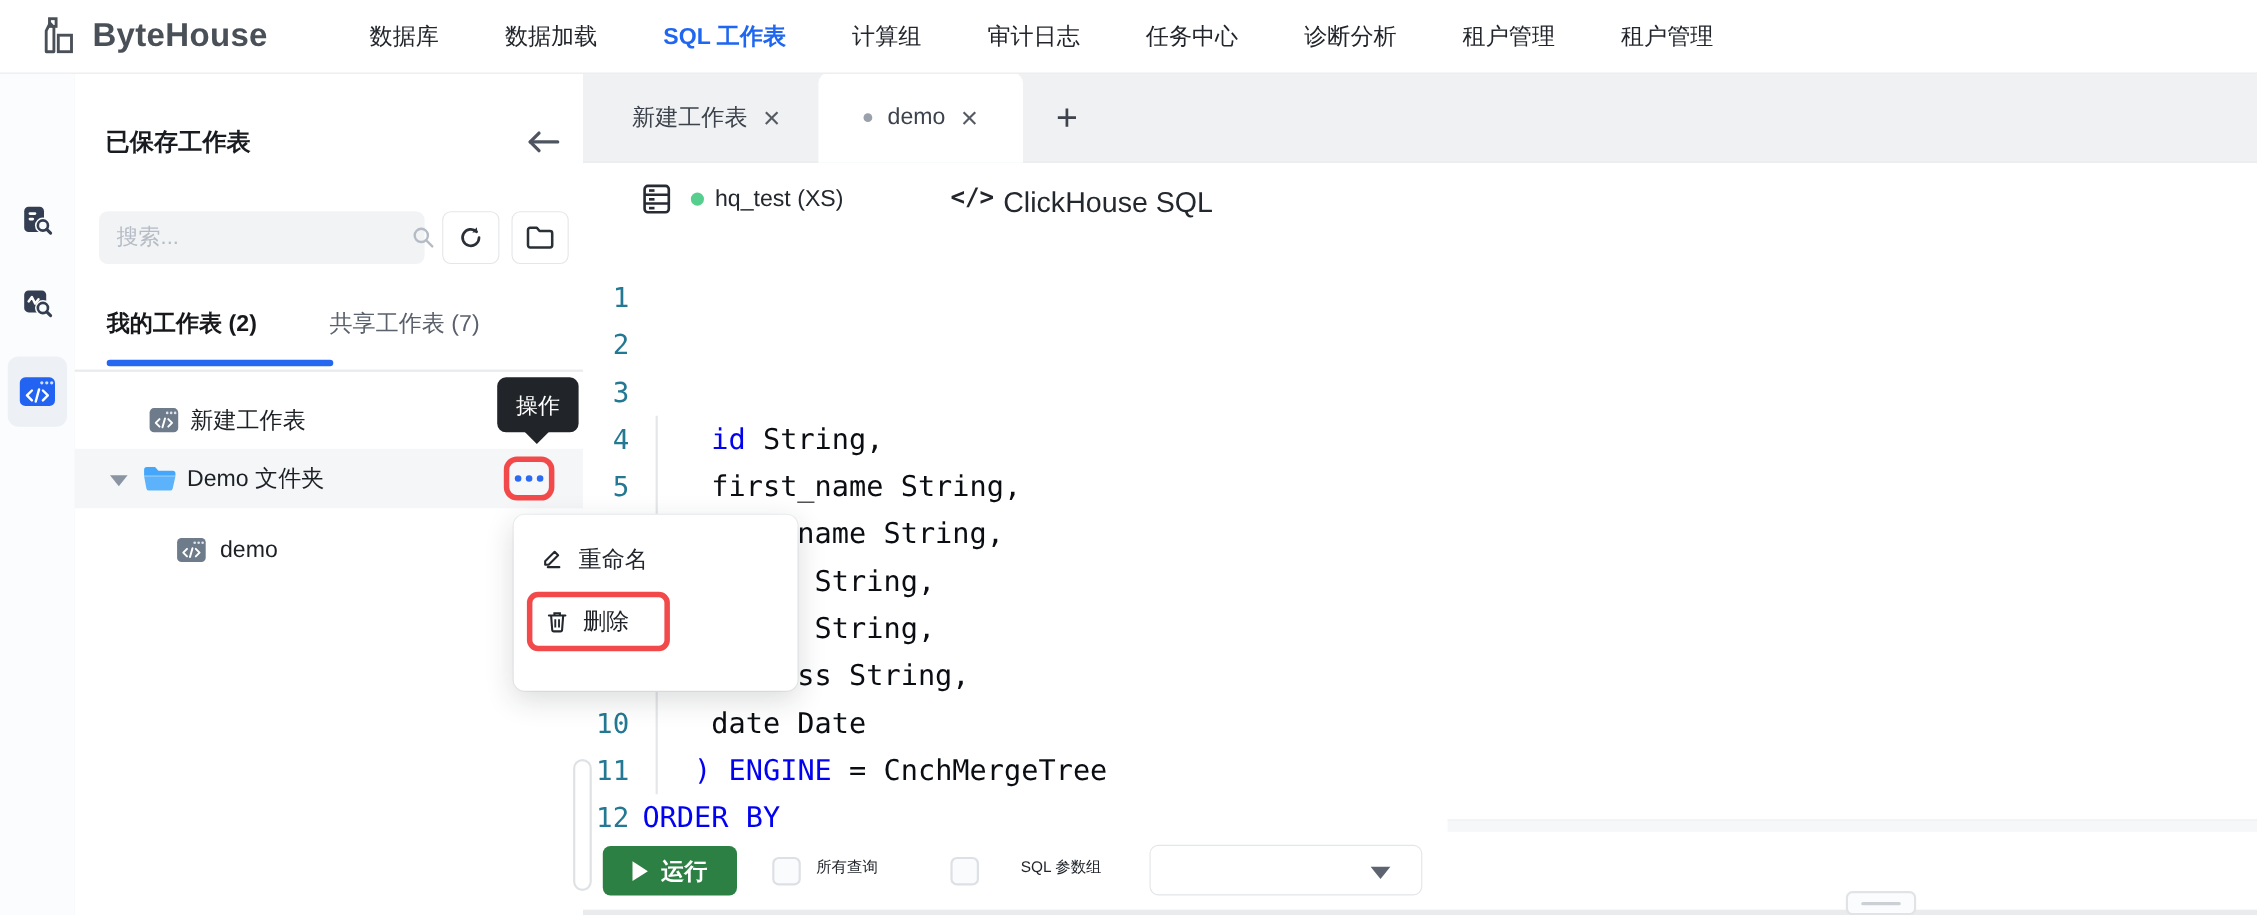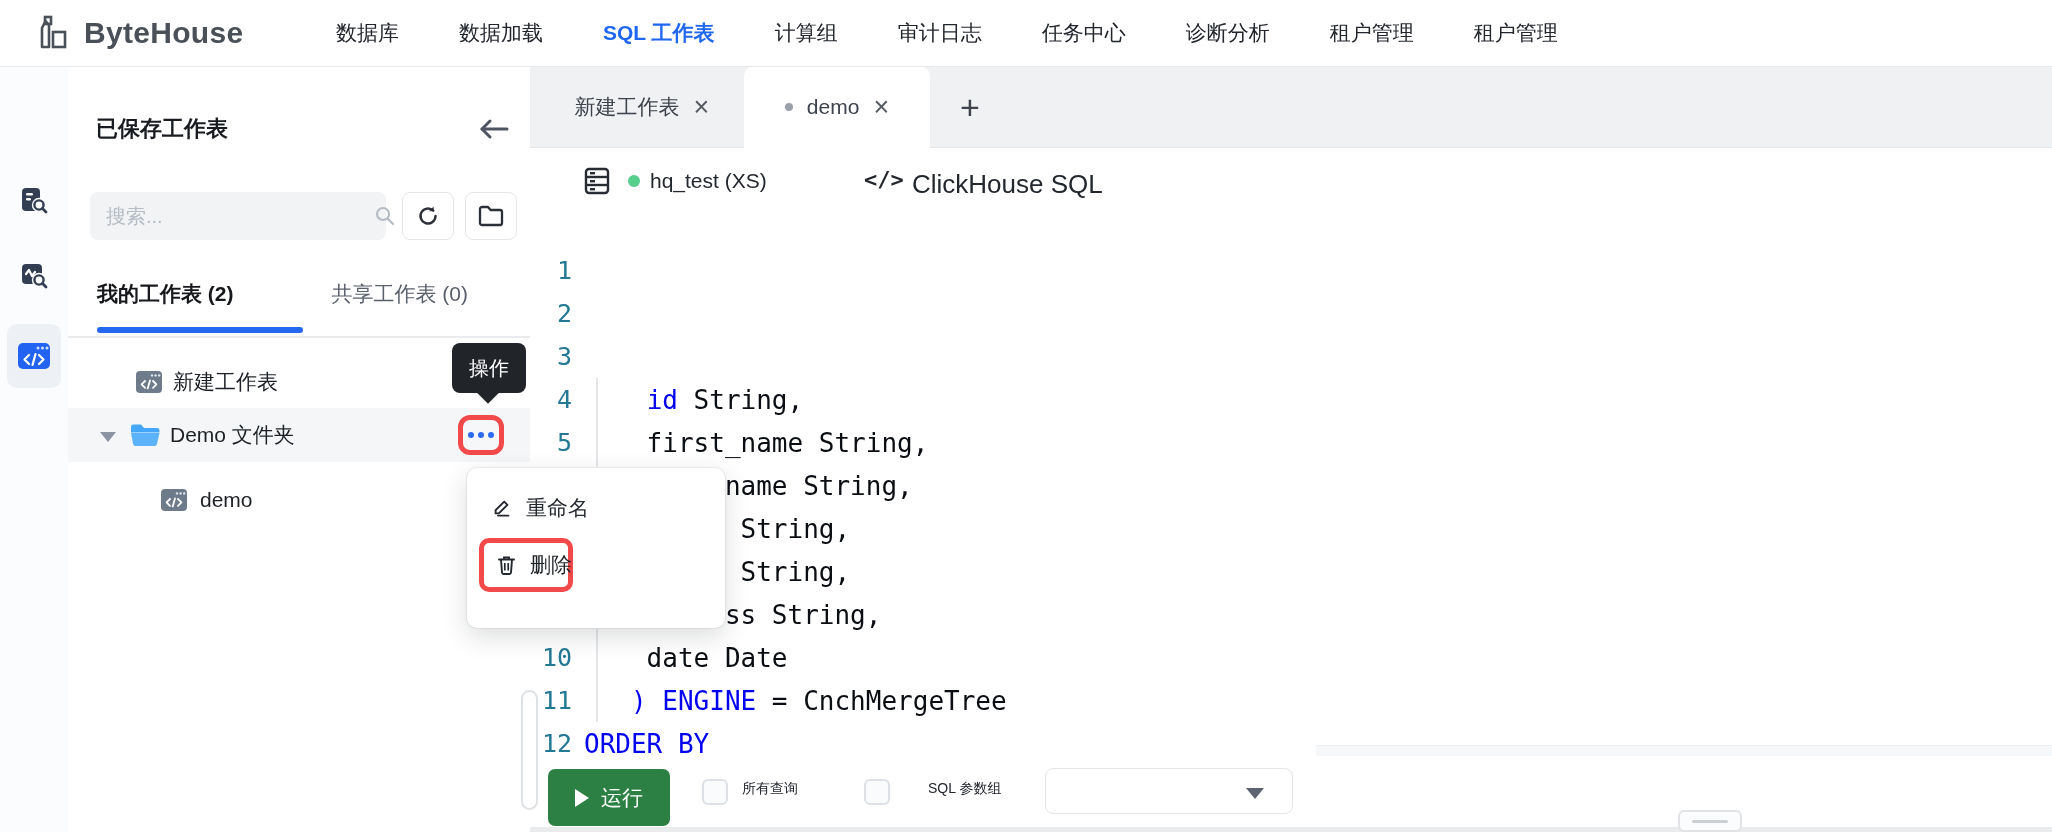--- a/index.html
+++ b/index.html
@@ -30,21 +30,21 @@
   .collapse-btn{position:absolute;left:408px;top:50px;width:36px;height:28px;cursor:pointer;}
   .search-box{position:absolute;left:22px;top:126px;width:296px;height:48px;background:#f1f3f5;
               border-radius:8px;display:flex;align-items:center;padding:0 14px;box-sizing:border-box;}
   .search-box input{flex:1;border:none;outline:none;background:transparent;font-size:20px;
                     font-family:"Liberation Sans",sans-serif;color:#333;}
   .search-box input::placeholder{color:#b6bcc5;}
   .icon-btn{position:absolute;top:126px;width:50px;height:46px;background:#fff;border:1px solid #e4e6e8;
             border-radius:8px;display:flex;align-items:center;justify-content:center;cursor:pointer;}
   .btn-refresh{left:334px;}
   .btn-folder{left:397px;}
-  .side-tabs{position:absolute;left:29px;top:214px;display:flex;gap:98px;font-size:21px;}
+  .side-tabs{position:absolute;left:29px;top:214px;display:flex;gap:66px;font-size:21px;}
   .side-tab{cursor:pointer;white-space:nowrap;}
   .side-tab.active{color:#16181c;font-weight:600;}
   .side-tab.idle{color:#5a616c;}
   .tab-underline{position:absolute;left:29px;top:261px;width:206px;height:6px;border-radius:3px;background:#2468f2;}
   .side-divider{position:absolute;left:0;top:270px;width:462px;height:2px;background:#e9eaec;}
 
   .tree-row{position:absolute;left:0;width:462px;display:flex;align-items:center;}
   .row-new{top:290px;height:52px;}
   .row-folder{top:342px;height:54px;background:#f4f6f8;}
   .row-demo{top:408px;height:52px;}
@@ -61,21 +61,21 @@
   .tooltip{position:absolute;left:452px;top:343px;width:74px;height:50px;background:#212428;color:#fff;
            border-radius:8px;display:flex;align-items:center;justify-content:center;font-size:20px;z-index:30;}
   .tooltip-arrow{position:absolute;left:479px;top:382px;width:18px;height:18px;background:#212428;
                  transform:rotate(45deg);z-index:29;}
 
   
   .ctx-menu{position:absolute;left:467px;top:468px;width:258px;height:160px;background:#fff;border-radius:10px;
             box-shadow:0 8px 26px rgba(31,35,41,.16),0 0 0 1px #f0f1f3;z-index:25;}
   .menu-item{position:absolute;display:flex;align-items:center;gap:13px;font-size:21px;color:#23272e;cursor:pointer;}
   .mi-rename{left:24px;top:16px;height:48px;}
-  .delete-ring{position:absolute;left:12px;top:70px;width:94px;height:54px;border:5px solid #f24a4a;
+  .delete-ring{position:absolute;left:12px;top:70px;width:130px;height:54px;border:5px solid #f24a4a;
                border-radius:10px;box-sizing:border-box;background:#fff;display:flex;align-items:center;
                gap:13px;padding-left:12px;cursor:pointer;}
   .delete-ring .tree-label{font-size:21px;}
 
   
   .editor{position:absolute;left:530px;top:66px;width:1522px;height:766px;background:#fff;}
   .tabbar{position:absolute;left:0;top:0;width:1522px;height:82px;background:#f0f1f3;border-bottom:1px solid #e4e6e8;box-sizing:border-box;}
   .etab{position:absolute;top:0;height:82px;display:flex;align-items:center;justify-content:center;gap:14px;
         font-size:21px;color:#3d434c;cursor:pointer;}
   .etab1{left:16px;width:192px;}
@@ -98,22 +98,22 @@
   .ln{width:42px;text-align:right;margin-right:12px;font-family:"DejaVu Sans Mono",monospace;
       font-size:25px;color:#237893;flex:none;}
   .src{font-family:"DejaVu Sans Mono",monospace;font-size:26px;white-space:pre;color:#0a0d12;}
   .kw{color:#0202f0;}
   .indent-guide{position:absolute;left:66px;top:312px;width:2px;height:344px;background:#e4e6e9;}
 
   .results-edge{position:absolute;left:786px;top:679px;width:736px;height:12px;background:#f6f7f9;
                 border-top:1px solid #edeef0;border-bottom:1px solid #edeef0;box-sizing:border-box;}
 
   .runbar{position:absolute;left:0;top:690px;width:1522px;height:71px;background:#fff;}
-  .run-btn{position:absolute;left:18px;top:13px;width:122px;height:57px;background:#2d8043;border:none;
-           border-radius:7px;display:flex;align-items:center;justify-content:center;gap:12px;cursor:pointer;}
+  .run-btn{position:absolute;left:18px;top:13px;width:122px;height:45px;background:#2d8043;border:none;
+           border-radius:7px;display:flex;align-items:center;justify-content:center;gap:12px;cursor:pointer;font-weight:bold;}
   .run-label{color:#fff;font-size:21px;font-family:"Liberation Sans",sans-serif;}
   .play-tri{width:0;height:0;border-left:14px solid #fff;border-top:9px solid transparent;border-bottom:9px solid transparent;}
   .checkbox{position:absolute;top:23px;width:26px;height:26px;border:2px solid #dde0e5;border-radius:6px;
             background:#fafbfc;box-sizing:border-box;cursor:pointer;}
   .cb1{left:172px;}
   .cb2{left:334px;}
   .cb-label{position:absolute;top:24px;font-size:14px;color:#22262c;white-space:nowrap;}
   .cbl1{left:212px;}
   .cbl2{left:374px;margin-left:24px;}
   .dropdown{position:absolute;left:515px;top:12px;width:248px;height:46px;background:#fff;
@@ -220,21 +220,21 @@
     <div class="icon-btn btn-folder">
       <span>
         <svg width="28" height="24" viewBox="0 0 28 24">
           <path d="M3 5 a2 2 0 0 1 2-2 h6 l2.5 3 H23 a2 2 0 0 1 2 2 v11 a2 2 0 0 1 -2 2 H5 a2 2 0 0 1 -2-2 Z" fill="none" stroke="#2b2f36" stroke-width="2.3" stroke-linejoin="round"></path>
         </svg>
       </span>
     </div>
 
     <div class="side-tabs">
       <span class="side-tab active">我的工作表 (2)</span>
-      <span class="side-tab idle">共享工作表 (0)</span>
+      <span class="side-tab idle">共享工作表 (7)</span>
     </div>
     <div class="tab-underline"></div>
     <div class="side-divider"></div>
 
     <div class="tree-row row-new">
       <span class="ws-icon" style="left:67px;">
         <svg width="28" height="24" viewBox="0 0 28 24">
           <rect x="1" y="1" width="26" height="22" rx="4" fill="#6e7b8a"></rect>
           <circle cx="17" cy="5.4" r="1.2" fill="#dfe5ec"></circle>
             <circle cx="20.6" cy="5.4" r="1.2" fill="#dfe5ec"></circle>

